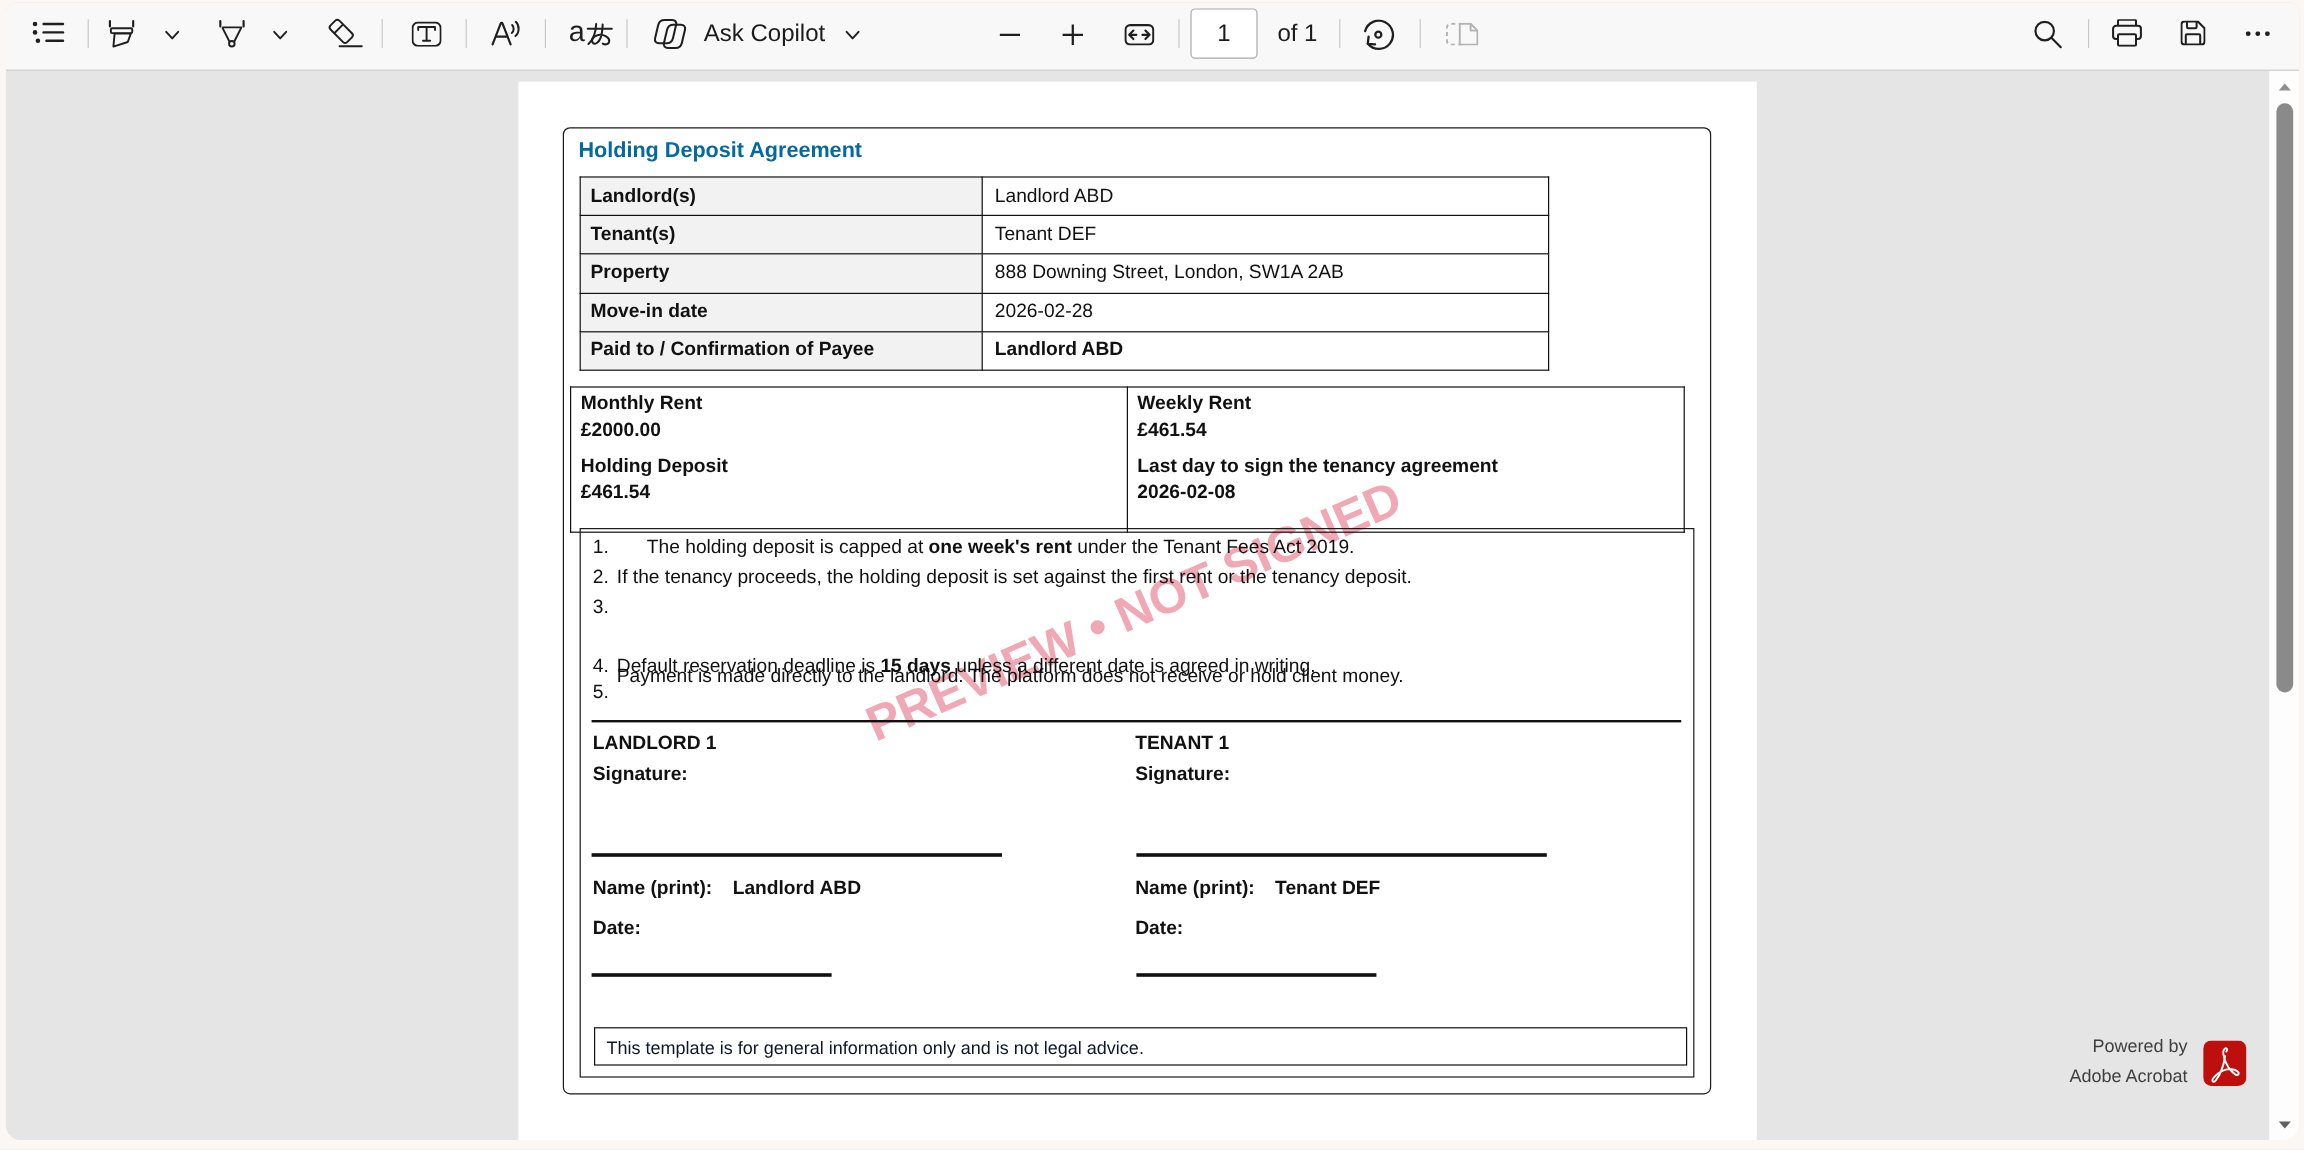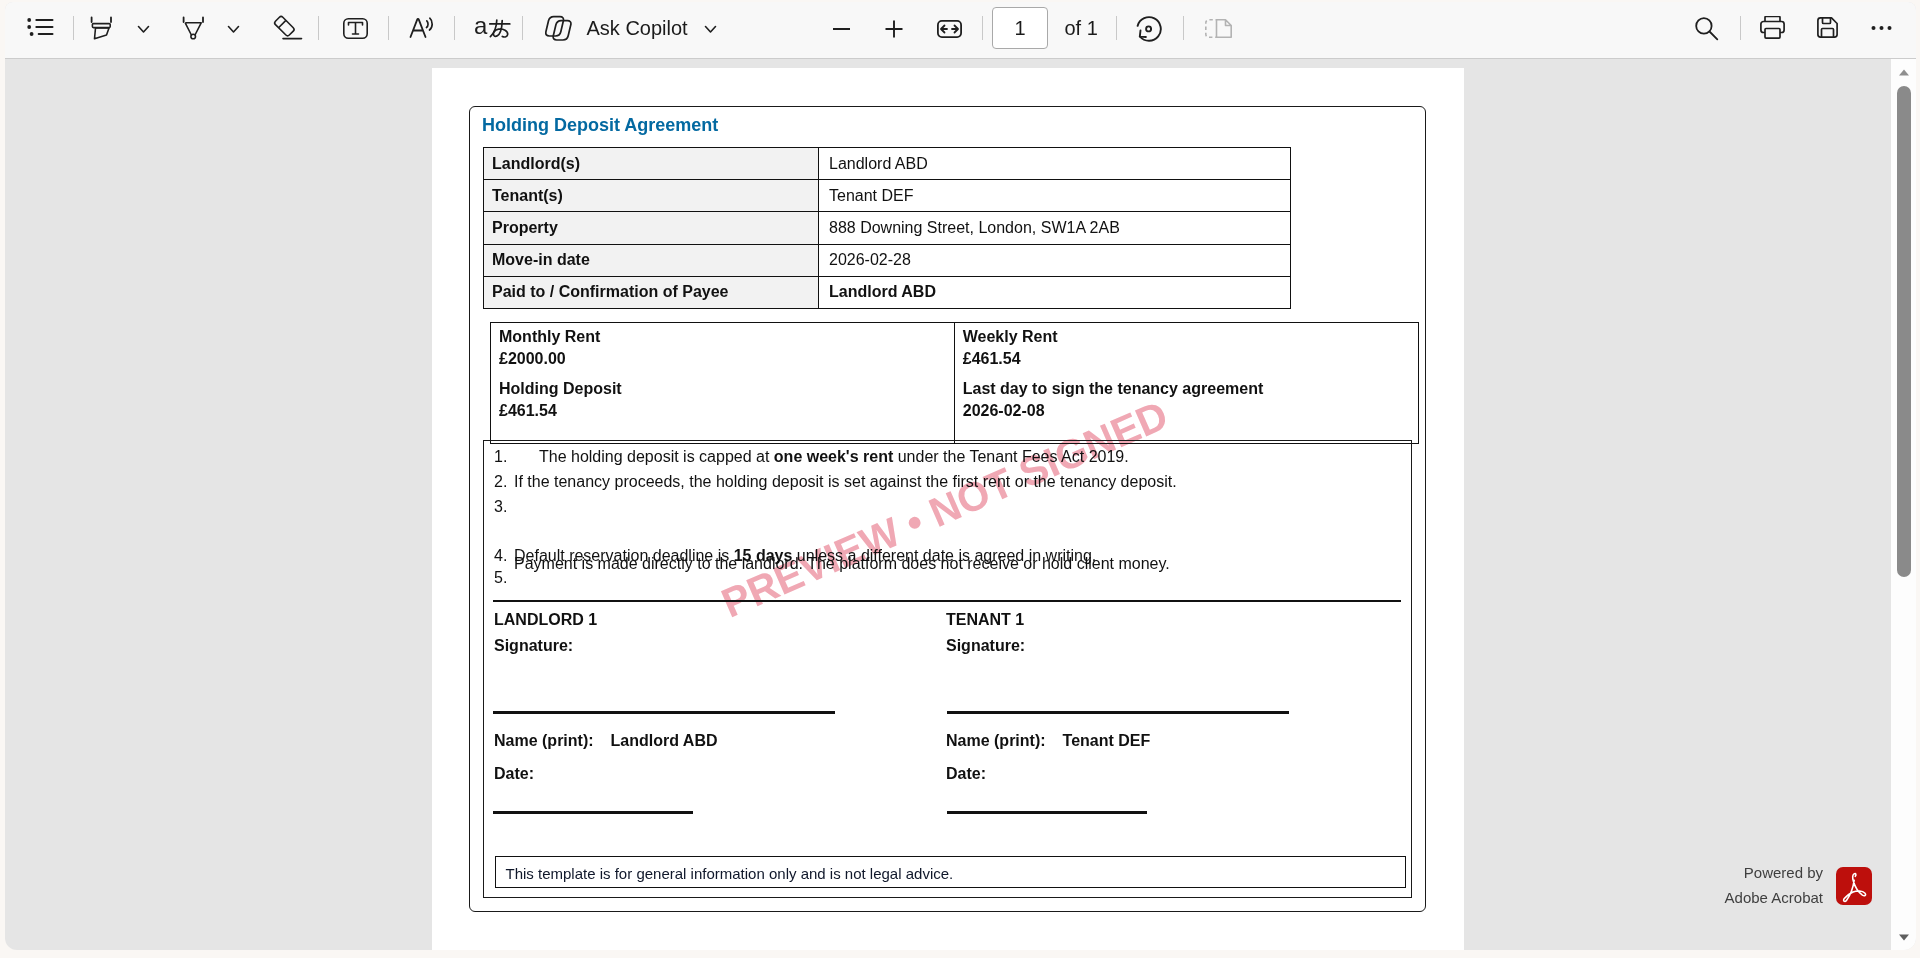--- a/index.html
+++ b/index.html
@@ -14,21 +14,21 @@
   #thumb{position:absolute;left:5.5px;top:27px;width:14px;height:491px;background:#8a8a8a;border-radius:7px;}
   
   #page{position:absolute;left:427px;top:66px;width:1032px;height:882px;background:#ffffff;}
   #docbox{position:absolute;left:37px;top:38px;width:955px;height:803.5px;border:1.5px solid #1a1a1a;border-radius:6px;}
   #title{position:absolute;left:50px;top:47px;font-size:18px;font-weight:bold;color:#0369a1;}
   table{border-collapse:collapse;table-layout:fixed;}
   #t1{position:absolute;left:51px;top:79px;width:808px;}
   #t1 th,#t1 td{border:1px solid #111;height:31.2px;padding:0;font-size:16px;color:#111;vertical-align:middle;}
   #t1 th{width:326px;background:#f2f2f2;text-align:left;padding-left:8px;font-weight:bold;}
   #t1 td{padding-left:10px;}
-  #t2{position:absolute;left:58px;top:254px;width:928.5px;height:122px;}
+  #t2{position:absolute;left:43px;top:254px;width:928.5px;height:122px;}
   #t2 td{border:1px solid #111;width:50%;vertical-align:top;padding:3px 0 0 8px;font-size:16px;font-weight:bold;color:#111;}
   #t2 td div{line-height:22px;}
   #t2 td div.g{margin-top:8px;}
   #terms{position:absolute;left:51px;top:372px;width:926.5px;height:456px;border:1.5px solid #1a1a1a;font-size:16px;color:#111;}
   .li{position:absolute;left:30px;line-height:21.6px;width:880px;}
   .num{position:absolute;left:10px;line-height:21.6px;}
   #hr1{position:absolute;left:9px;top:158.5px;width:908px;height:0;border-top:2px solid #111;}
   .sg{position:absolute;font-weight:bold;}
   .sigline{position:absolute;height:3.2px;background:#111;width:342px;}
   .dateline{position:absolute;height:3.2px;background:#111;width:200px;}

